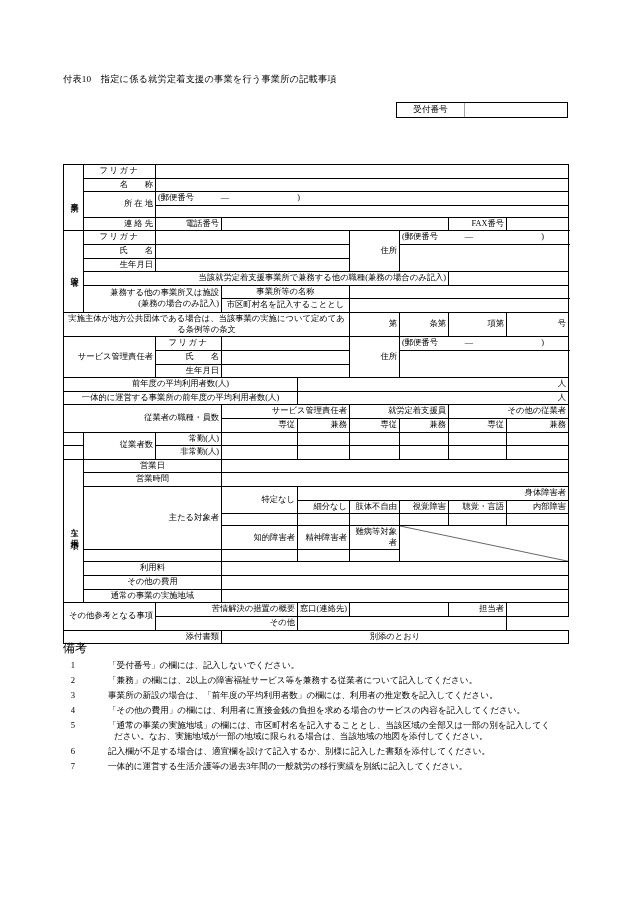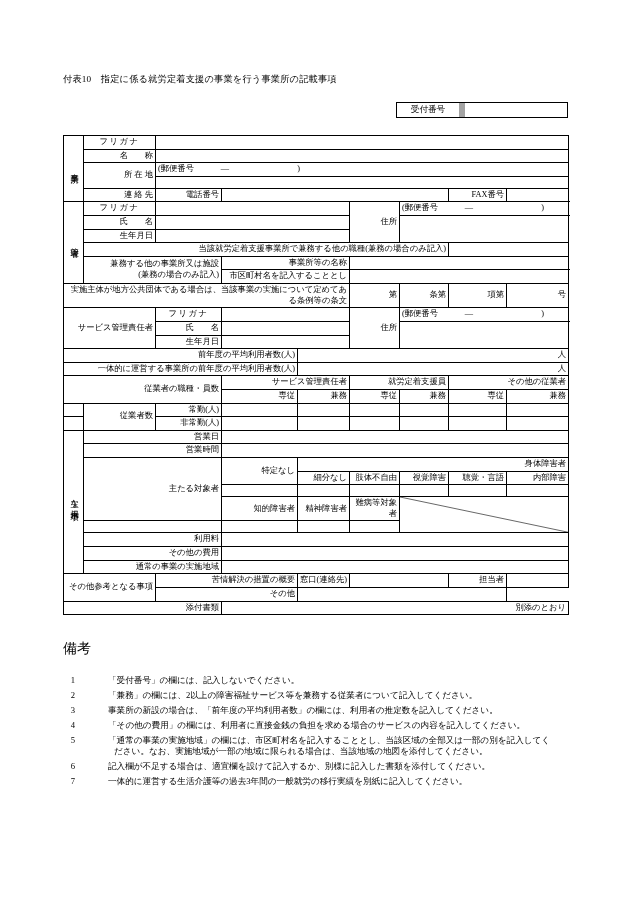--- a/index.html
+++ b/index.html
@@ -38,21 +38,21 @@
     left: 396px;
     top: 90px;
     width: 172px;
     height: 16px;
     border: 1px solid #000;
     box-sizing: border-box;
     display: flex;
   }
   .receipt-label {
     width: 68px;
-    border-right: 6px solid #a3a3a3;
+    border-right: 1px solid #a3a3a3;
     box-sizing: border-box;
     font-size: 8.6px;
     display: flex;
     align-items: center;
     justify-content: center;
     font-family: Liberation Mono, monospace;
   }
   .receipt-value {
     flex: 1;
     font-size: 8.6px;
@@ -62,20 +62,21 @@
   .form-wrap {
     position: absolute;
     left: 63px;
     top: 123px;
     width: 505px;
   }
   table.form {
     border-collapse: collapse;
     width: 505px;
     table-layout: fixed;
+    margin-top: 29px;
   }
   table.form td {
     border: 1px solid #000;
     font-size: 8.3px;
     padding: 1px 2px;
     vertical-align: middle;
     line-height: 1.28;
     height: 12px;
     box-sizing: border-box;
   }
@@ -86,21 +87,21 @@
     padding: 2px 1px;
   }
   .vlabel span {
     writing-mode: vertical-rl;
     text-orientation: upright;
     display: inline-block;
     letter-spacing: 1px;
     line-height: 1;
   }
   .c { text-align: right; }
-  .l { text-align: right; }
+  .l { text-align: center; }
   .sp2 {
     text-align: center;
     letter-spacing: 0.18em;
   }
   .dash-bottom { border-bottom: 1px dotted #000 !important; }
   .tall { height: 26px; }
   .attach-row td { height: 36px; }
 
   .zip-cell { font-size: 8.3px; text-align: left; padding-left: 4px; }
   .zip-inner {
@@ -125,22 +126,22 @@
 
   
   .remarks {
     position: absolute;
     left: 63px;
     top: 628px;
     width: 520px;
     font-size: 8.6px;
   }
   .remarks-head {
-    font-size: 14px;
-    margin-bottom: 17px;
+    font-size: 12px;
+    margin-bottom: 3px;
   }
   .remark-item {
     display: flex;
     margin-bottom: 3.2px;
     line-height: 1.36;
   }
   .remark-num {
     width: 20px;
     flex: 0 0 20px;
     text-align: center;

